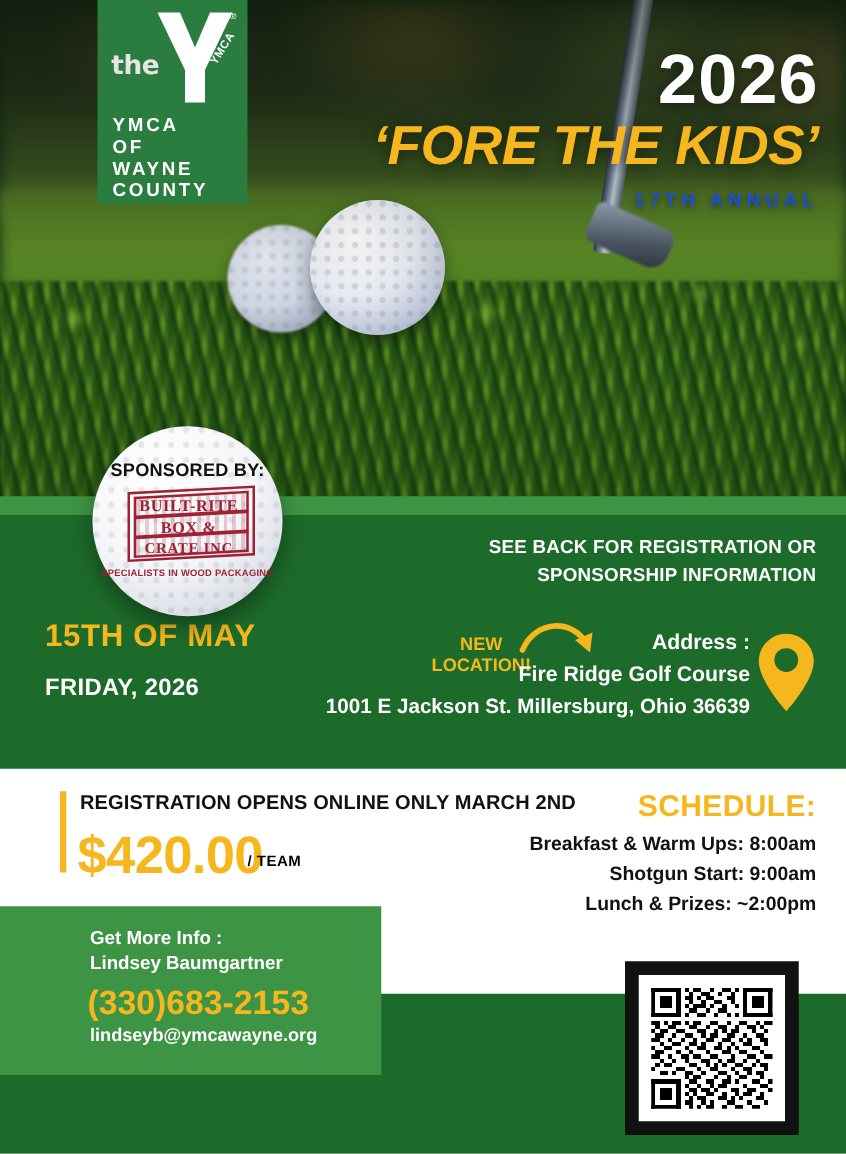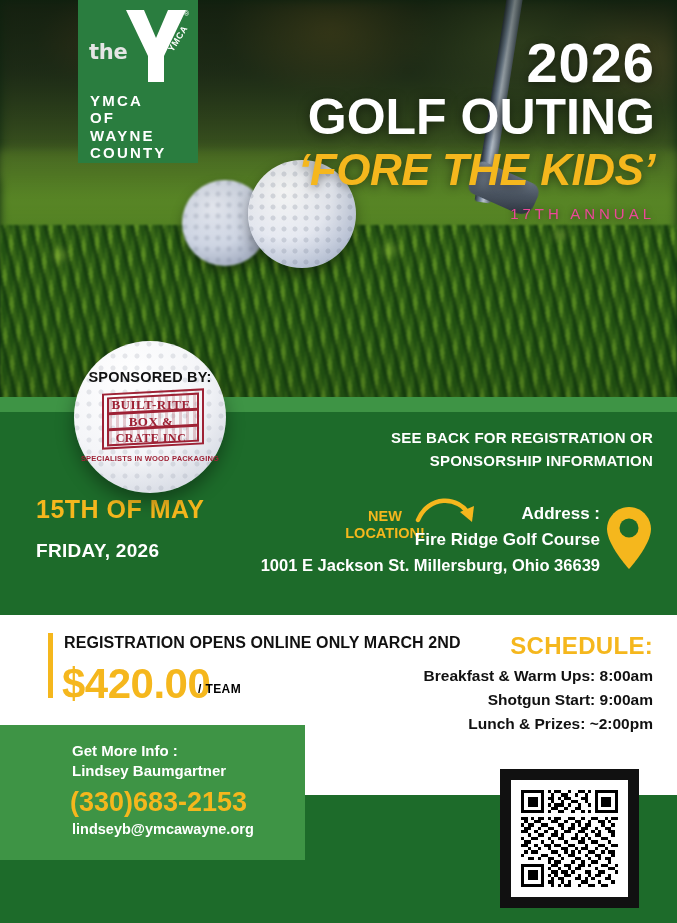--- a/index.html
+++ b/index.html
@@ -103,21 +103,21 @@
   }
   .h-title{
     color:#fff;font-size:50px;font-weight:700;line-height:1.02;letter-spacing:0px;margin-top:2px;
     text-shadow:0 2px 12px rgba(0,0,0,.5);
   }
   .h-sub{
     color:#f5b71d;font-size:44px;font-weight:700;font-style:italic;line-height:1.05;margin-top:4px;
     letter-spacing:-.5px;text-shadow:0 2px 10px rgba(0,0,0,.45);
   }
   .h-annual{
-    color:#ec4899;font-size:15px;font-weight:400;letter-spacing:4px;margin-top:12px;
+    color:#1d4ed8;font-size:15px;font-weight:700;letter-spacing:4px;margin-top:12px;
     text-shadow:0 1px 6px rgba(0,0,0,.55);
   }
 
   
   .band-light{position:absolute;left:0;top:397px;width:677px;height:18px;background:#3e9445;z-index:3;}
   .band-main{position:absolute;left:0;top:412px;width:677px;height:203px;background:#1d6b2a;z-index:3;}
 
   
   .sponsor{
     position:absolute;left:74px;top:341px;width:152px;height:152px;border-radius:50%;z-index:7;
@@ -253,21 +253,20 @@
       <span class="ymca-vert">YMCA</span>
     </div>
     <div class="ymca-name" style="white-space:pre-line">YMCA
 OF
 WAYNE
 COUNTY</div>
   </div>
 
   <div class="headline">
     <div class="h-year">2026</div>
-    <div class="h-title">GOLF OUTING</div>
     <div class="h-sub">‘FORE THE KIDS’</div>
     <div class="h-annual">17TH ANNUAL</div>
   </div>
 
   <div class="band-light"></div>
   <div class="band-main"></div>
 
   <div class="sponsor">
     <div class="dim"></div>
     <div class="sp-title">SPONSORED BY:</div>

